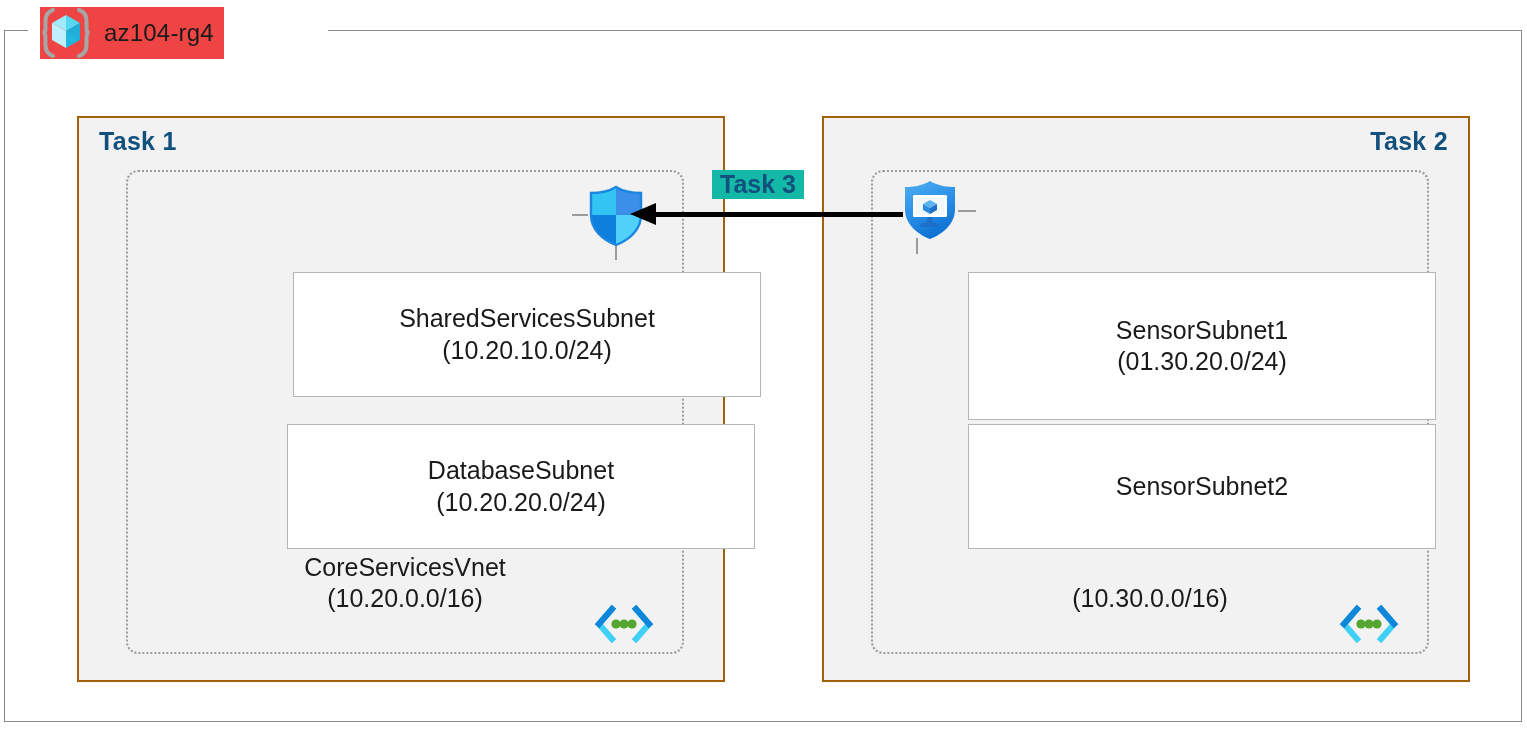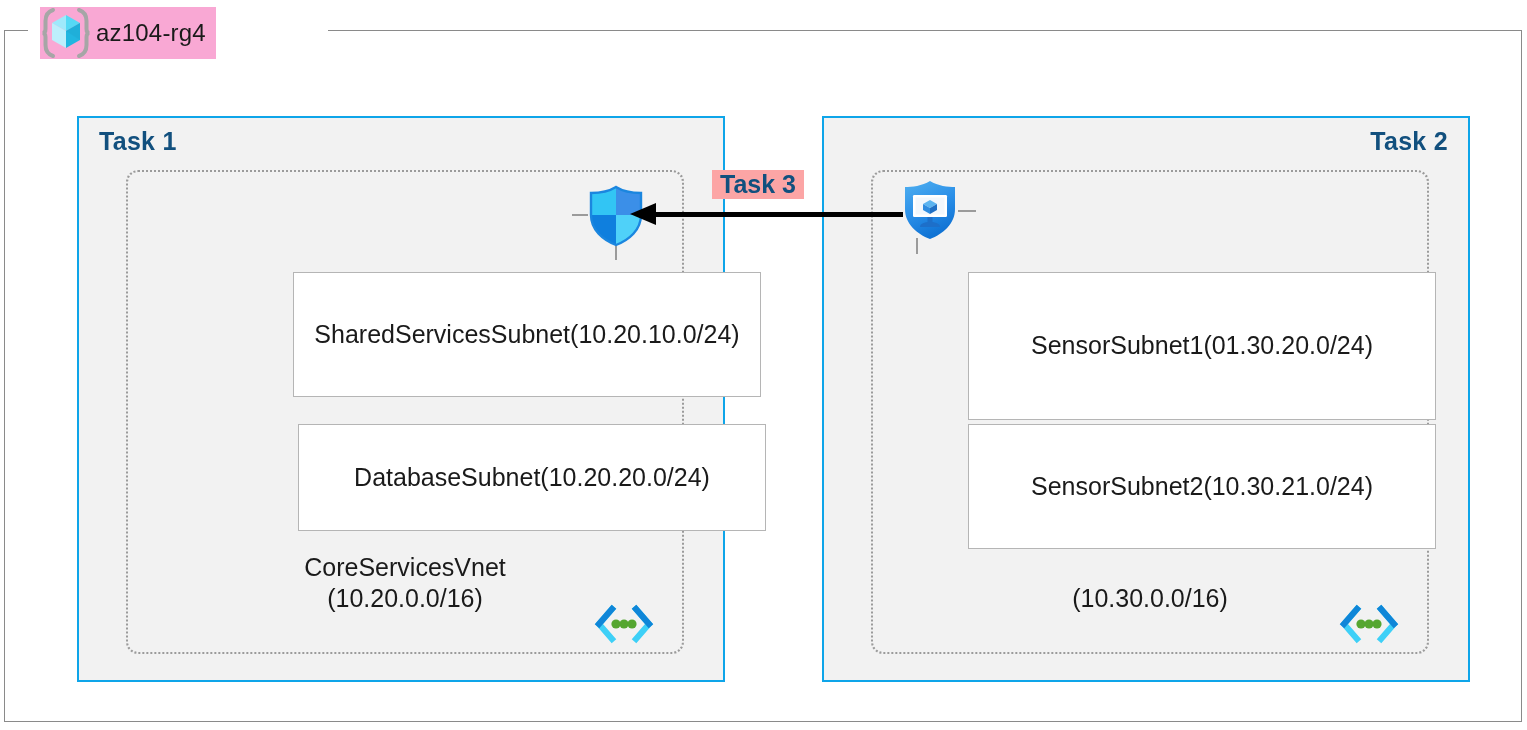--- a/index.html
+++ b/index.html
@@ -39,39 +39,39 @@
     height: 18px;
     background: #ffffff;
   }
   .rg-label {
     position: absolute;
     left: 40px;
     top: 7px;
     height: 52px;
     display: flex;
     align-items: center;
-    gap: 4px;
-    background: #f9a8d4;
+    gap: 12px;
+    background: #ef4444;
     padding-right: 10px;
   }
   .rg-title {
     font-size: 24px;
     color: #1a1a1a;
     letter-spacing: 0.2px;
     white-space: nowrap;
   }
 
   
   .rg-icon { width: 52px; height: 52px; display:block; }
 
   
   .task-box {
     position: absolute;
     background: #f2f2f2;
-    border: 2px solid #0ea5e9;
+    border: 2px solid #a16207;
     box-sizing: border-box;
   }
   #task1-box { left: 77px;  top: 116px; width: 648px; height: 566px; }
   #task2-box { left: 822px; top: 116px; width: 648px; height: 566px; }
 
   .task-label {
     position: absolute;
     top: 9px;
     font-size: 25px;
     font-weight: bold;
@@ -105,29 +105,29 @@
   }
   .vnet-caption .cidr { display: block; }
 
   
   .subnet-box {
     position: absolute;
     background: #ffffff;
     border: 1.6px solid #b5b5b5;
     box-sizing: border-box;
     display: flex;
-    flex-direction: row;
+    flex-direction: column;
     align-items: center;
     justify-content: center;
     font-size: 25px;
     color: #1a1a1a;
     line-height: 1.25;
   }
   #t1-subnet1 { left: 165px; top: 100px; width: 468px; height: 125px; }
-  #t1-subnet2 { left: 170px; top: 252px; width: 468px; height: 107px; }
+  #t1-subnet2 { left: 159px; top: 252px; width: 468px; height: 125px; }
   #t2-subnet1 { left: 95px;  top: 100px; width: 468px; height: 148px; }
   #t2-subnet2 { left: 95px;  top: 252px; width: 468px; height: 125px; }
   .subnet-box .name { display: block; }
   .subnet-box .cidr { display: block; }
 
   
   .vnet-glyph {
     position: absolute;
     width: 64px;
     height: 42px;
@@ -167,21 +167,21 @@
     height: 0;
     border-top: 11px solid transparent;
     border-bottom: 11px solid transparent;
     border-right: 26px solid #000000;
   }
   #task3-label {
     position: absolute;
     left: 712px;
     top: 170px;
     padding: 0 8px;
-    background: #fca5a5;
+    background: #14b8a6;
     font-size: 25px;
     font-weight: bold;
     color: #12507E;
     white-space: nowrap;
   }
 </style>
 </head>
 <body>
 
 <div id="canvas">
@@ -238,21 +238,20 @@
 
     <div class="vnet-box" id="vnet2">
 
       <div class="subnet-box" id="t2-subnet1">
         <span class="name">SensorSubnet1</span>
         <span class="cidr">(01.30.20.0/24)</span>
       </div>
 
       <div class="subnet-box" id="t2-subnet2">
         <span class="name">SensorSubnet2</span>
-        <span class="cidr">(10.30.21.0/24)</span>
       </div>
 
       <div class="vnet-caption">
         <span class="cidr">(10.30.0.0/16)</span>
       </div>
     </div>
   </div>
 
   <div class="vnet-glyph" id="vnet-glyph-1">
     <svg viewBox="0 0 64 42" xmlns="http://www.w3.org/2000/svg">

